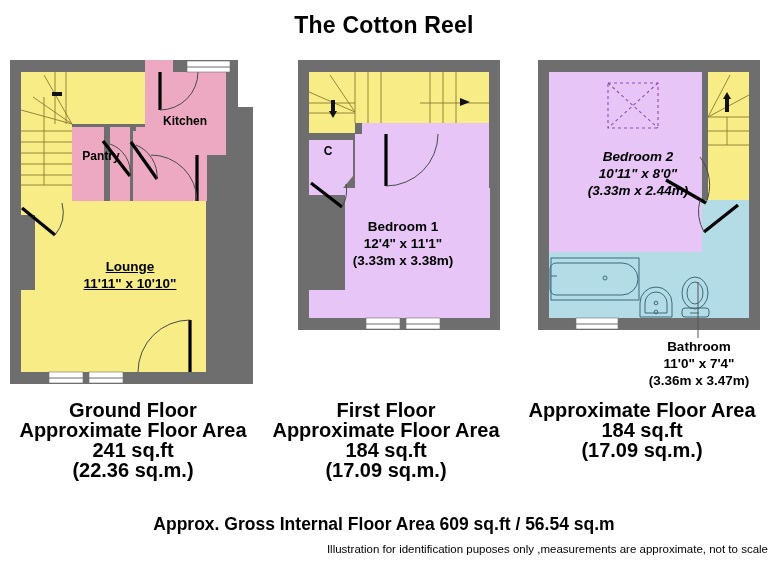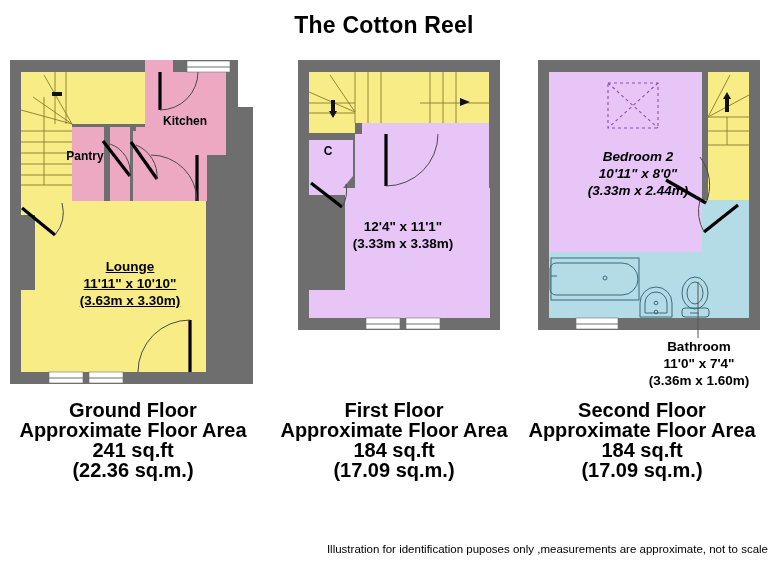--- a/index.html
+++ b/index.html
@@ -39,21 +39,21 @@
     height: 576px;
   }
   .floor-caption {
     position: absolute;
     text-align: center;
     font-size: 20px;
     font-weight: bold;
     line-height: 20px;
   }
   #cap-ground { left: 2px;   top: 400px; width: 262px; }
-  #cap-first  { left: 270px; top: 400px; width: 248px; }
+  #cap-first  { left: 262px; top: 400px; width: 248px; }
   #cap-second { left: 516px; top: 400px; width: 252px; }
   .gross {
     position: absolute;
     left: 0;
     top: 514px;
     width: 768px;
     text-align: center;
     font-size: 17.5px;
     font-weight: bold;
   }
@@ -69,21 +69,21 @@
   .room-label {
     position: absolute;
     text-align: center;
     font-size: 13.5px;
     font-weight: bold;
     line-height: 17px;
     white-space: nowrap;
   }
   .room-label.single { font-size: 12px; }
   #lbl-kitchen  { left: 140px; top: 113px; width: 90px; }
-  #lbl-pantry   { left: 40px;  top: 148px; width: 90px; }
+  #lbl-pantry   { left: 56px;  top: 148px; width: 90px; }
   #lbl-lounge   { left: 40px;  top: 258px; width: 180px; text-decoration: underline; }
   #lbl-c        { left: 308px; top: 143px; width: 40px; }
   #lbl-bed1     { left: 318px; top: 218px; width: 170px; }
   #lbl-bed2     { left: 548px; top: 148px; width: 180px; font-style: italic; }
   #lbl-bathroom { left: 630px; top: 338px; width: 138px; }
 </style>
 </head>
 <body>
 
 <div id="page">
@@ -262,60 +262,60 @@
     <div>Kitchen</div>
   </div>
 
   <div class="room-label single" id="lbl-pantry">
     <div>Pantry</div>
   </div>
 
   <div class="room-label" id="lbl-lounge">
     <div>Lounge</div>
     <div>11'11" x 10'10"</div>
-    <div>(3.63m x 3.30m)</div>
   </div>
 
   <div class="room-label single" id="lbl-c">
     <div>C</div>
   </div>
 
   <div class="room-label" id="lbl-bed1">
+    <div>Bedroom 1</div>
     <div>12'4" x 11'1"</div>
     <div>(3.33m x 3.38m)</div>
   </div>
 
   <div class="room-label" id="lbl-bed2">
     <div>Bedroom 2</div>
     <div>10'11" x 8'0"</div>
     <div>(3.33m x 2.44m)</div>
   </div>
 
   <div class="room-label" id="lbl-bathroom">
     <div>Bathroom</div>
     <div>11'0" x 7'4"</div>
-    <div>(3.36m x 1.60m)</div>
+    <div>(3.36m x 3.47m)</div>
   </div>
 
   <div class="floor-caption" id="cap-ground">
     <div>Ground Floor</div>
     <div>Approximate Floor Area</div>
     <div>241 sq.ft</div>
     <div>(22.36 sq.m.)</div>
   </div>
 
   <div class="floor-caption" id="cap-first">
     <div>First Floor</div>
     <div>Approximate Floor Area</div>
     <div>184 sq.ft</div>
     <div>(17.09 sq.m.)</div>
   </div>
 
   <div class="floor-caption" id="cap-second">
-    <div>Second Floor</div>
     <div>Approximate Floor Area</div>
     <div>184 sq.ft</div>
     <div>(17.09 sq.m.)</div>
   </div>
 
+  <div class="gross">Approx. Gross Internal Floor Area 609 sq.ft / 56.54 sq.m</div>
   <div class="disclaimer">Illustration for identification puposes only ,measurements are approximate, not to scale</div>
 
 </div>
 
 </body></html>

